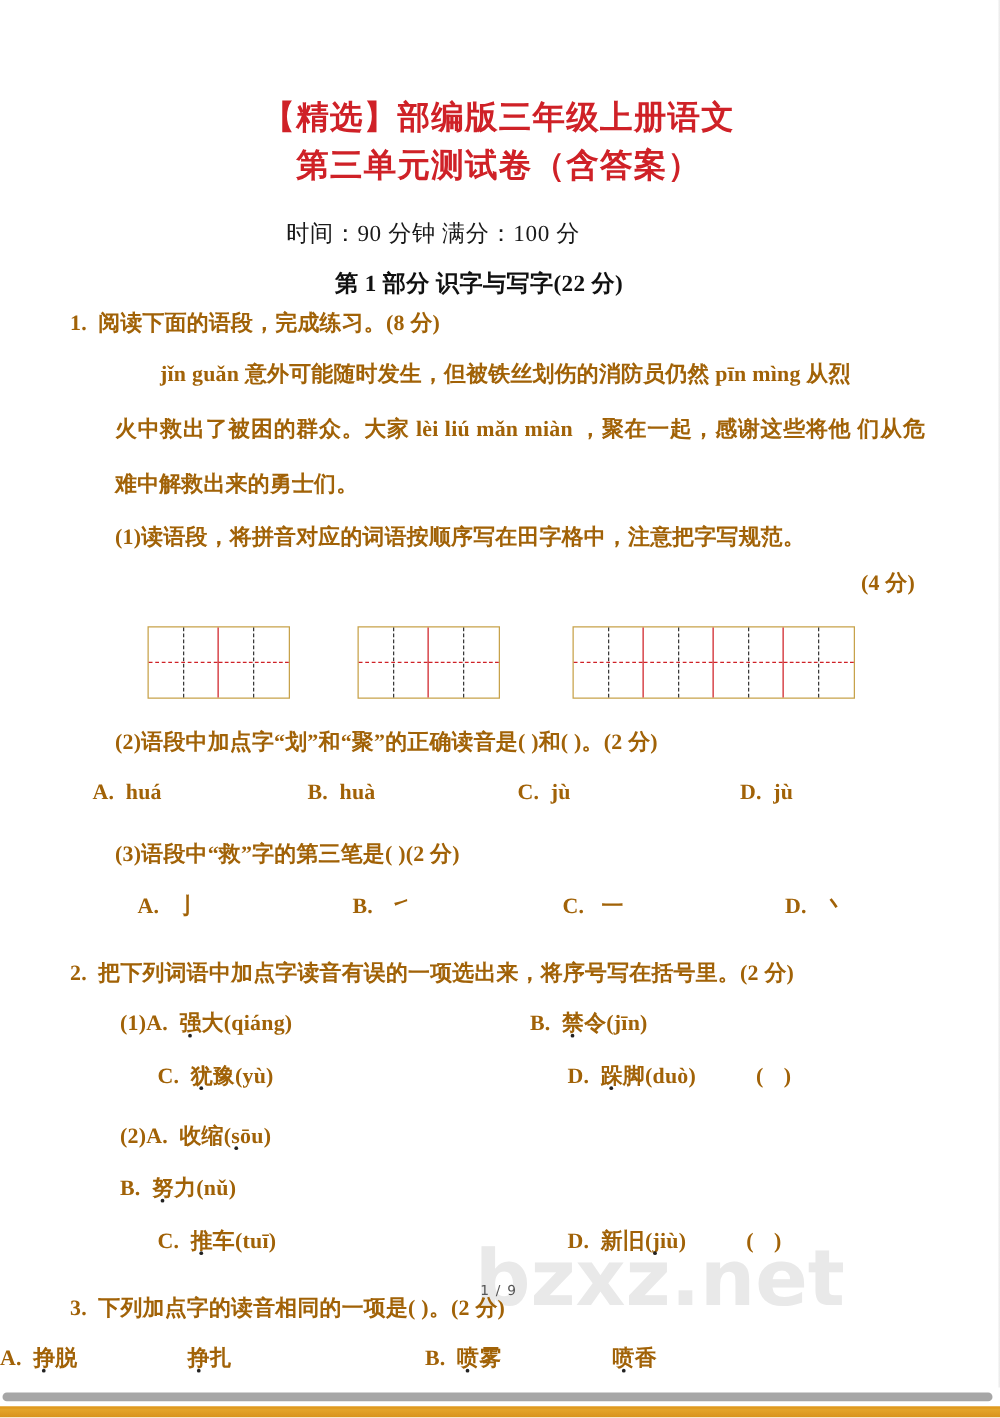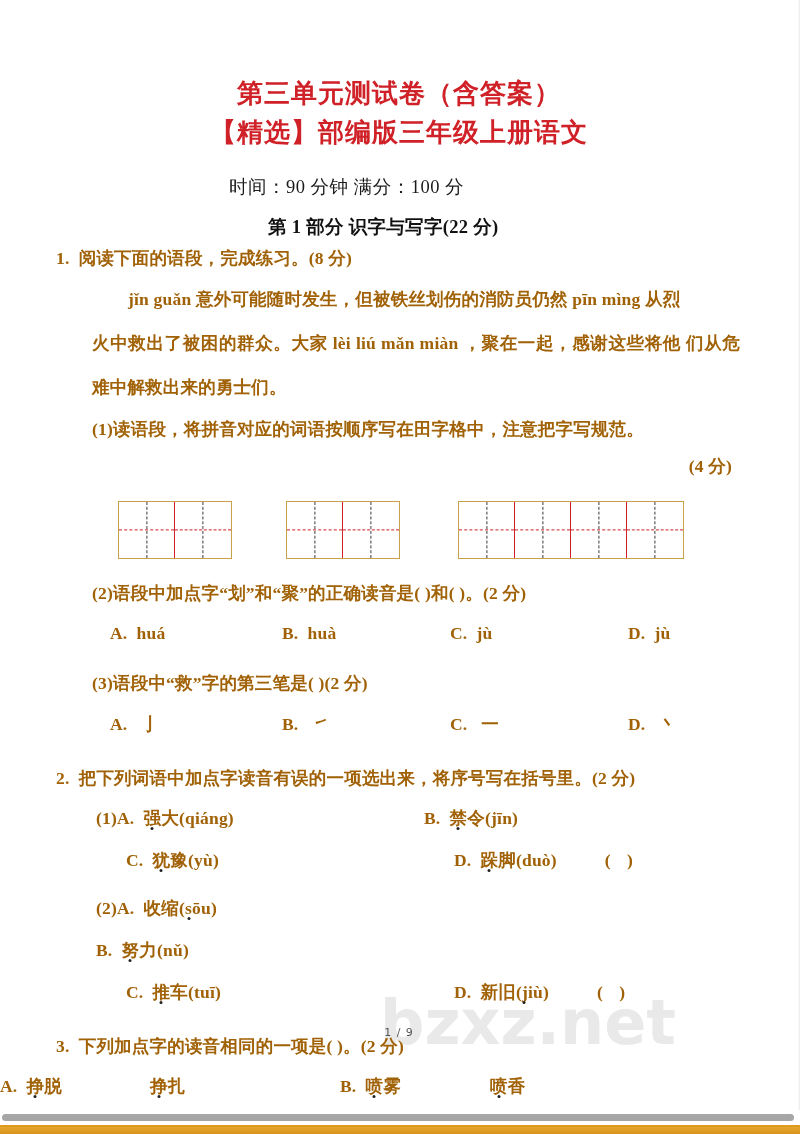--- a/index.html
+++ b/index.html
@@ -138,21 +138,21 @@
     position: absolute;
     left: 50%;
     bottom: -2px;
     transform: translateX(-50%);
     width: 3px; height: 3px;
     border-radius: 50%;
     background: #222;
   }
   .opt-row {
     display: flex;
-    padding-left: 110px;
+    padding-left: 74px;
     padding-right: 50px;
     font-weight: bold;
     font-size: 17.5px;
     line-height: 40px;
   }
   .opt-row > span { display: block; }
   .opt-a { width: 172px; }
   .opt-b { width: 168px; }
   .opt-c { width: 178px; }
   .opt-d { width: 120px; }
@@ -287,22 +287,22 @@
   <div class="top-shade"></div>
   <div class="page-edge-right"></div>
 
   <div class="page-sheet">
 
     <div class="watermark">bzxz.net</div>
 
     <div class="content">
 
       <div class="title-block">
+        <div class="title-line">【精选】部编版三年级上册语文</div>
         <div class="title-line">第三单元测试卷（含答案）</div>
-        <div class="title-line">【精选】部编版三年级上册语文</div>
       </div>
 
       <div class="meta-line">时间：90 分钟    满分：100 分</div>
 
       <div class="part-heading">第 1 部分  识字与写字(22 分)</div>
 
       <div class="q">
         <div class="q-num-line">
           <span>1.</span>&nbsp;&nbsp;<span class="qtext">阅读下面的语段，完成练习。(8 分)</span>
         </div>

